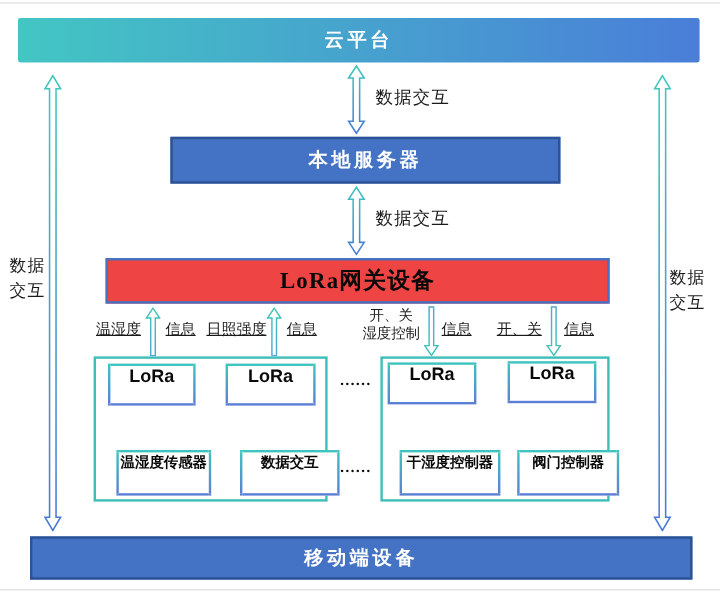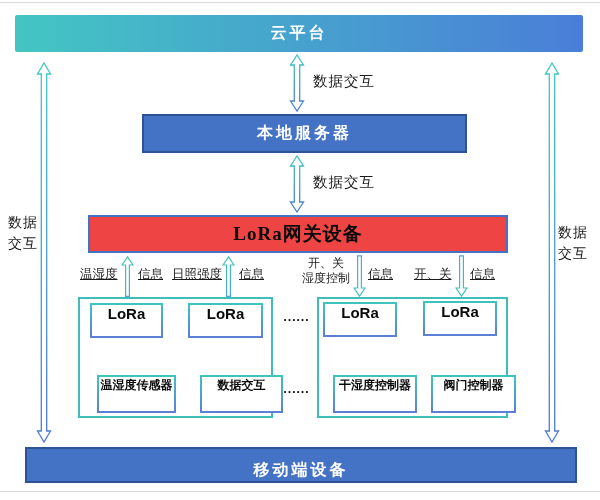--- a/index.html
+++ b/index.html
@@ -4,21 +4,21 @@
 <style>
   html,body{margin:0;padding:0;background:#fff;}
   #stage{position:relative;width:600px;height:500px;background:#fff;overflow:hidden;
          font-family:"Liberation Serif",serif;color:#111;}
   .hairline{position:absolute;left:0;width:600px;height:1px;background:#dcdcdc;}
   .bar{position:absolute;display:flex;align-items:center;justify-content:center;
        color:#fff;font-weight:bold;font-size:16px;letter-spacing:3px;box-sizing:border-box;}
   #cloud-bar{left:15px;top:15px;width:568px;height:37px;
        background:linear-gradient(90deg,#43C6C3,#4A7ED8);border-radius:2px;}
   #server-bar{left:142px;top:114px;width:325px;height:39px;background:#4472C4;border:2px solid #2E5395;}
-  #mobile-bar{left:25px;top:447px;width:552px;height:36px;background:#4472C4;border:2px solid #2E5395;align-items:flex-end;}
+  #mobile-bar{left:25px;top:447px;width:552px;height:36px;background:#4472C4;border:2px solid #2E5395;}
   #gateway-box{position:absolute;left:88px;top:215px;width:420px;height:38px;background:#ef4444;
        border:2px solid #4472C4;box-sizing:border-box;display:flex;align-items:center;justify-content:center;
        font-weight:bold;font-size:19px;letter-spacing:1px;color:#0a0a0a;}
   .group-box{position:absolute;top:297px;height:121px;background:#fff;
        border:2px solid #3FBDB8;box-sizing:border-box;}
   #group-left{left:78px;width:195px;}
   #group-right{left:317px;width:191px;}
   .lora-box{position:absolute;height:35px;background:#fff;box-sizing:border-box;
        border:2px solid;border-image:linear-gradient(180deg,#3EC4BE,#5B7FD6) 1;
        display:flex;justify-content:center;

